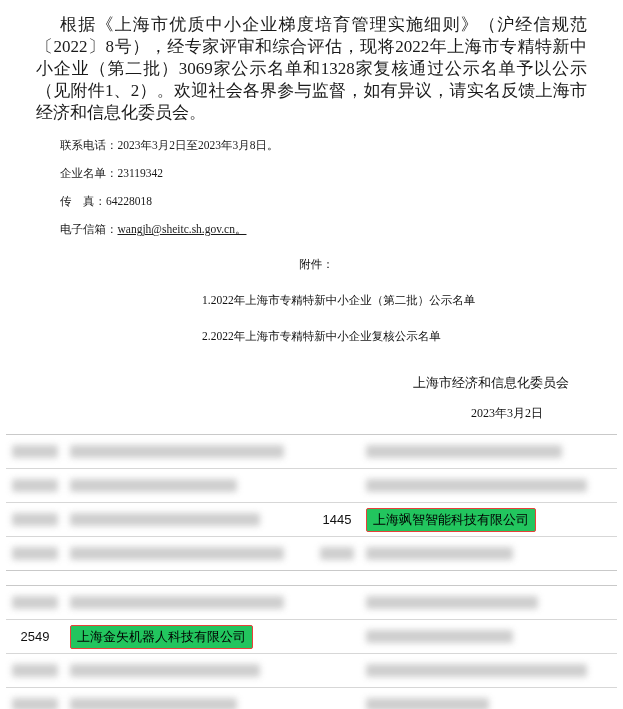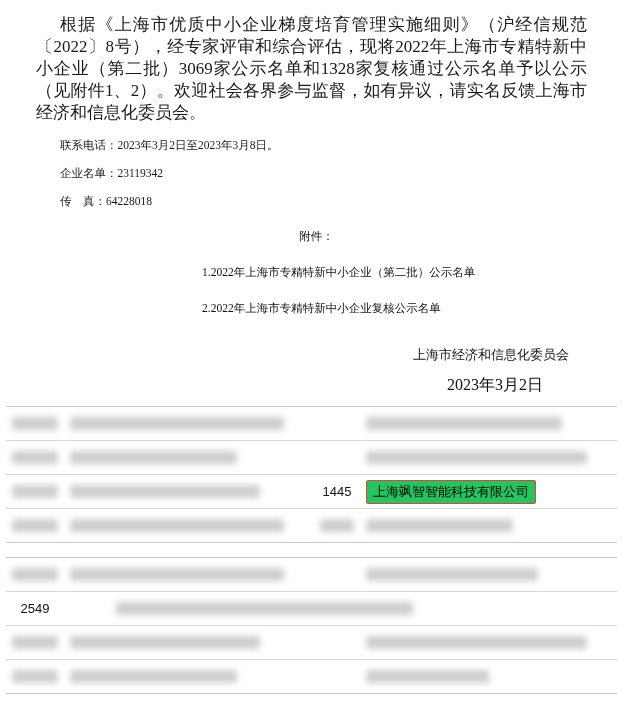--- a/index.html
+++ b/index.html
@@ -76,21 +76,21 @@
   .signoff {
     margin-top: 26px;
     text-align: right;
     padding-right: 18px;
   }
   .signoff .org {
     font-size: 13px;
     line-height: 22px;
   }
   .signoff .date {
-    font-size: 16px;
+    font-size: 12px;
     line-height: 22px;
     margin-top: 8px;
     padding-right: 26px;
   }
 
   
   .table-block {
     position: relative;
     margin: 0 6px;
     border-top: 1px solid #c9c9c9;
@@ -168,20 +168,23 @@
     </p>
 
     <p class="line">
       <span class="lbl">企业名单：</span><span>23119342</span>
     </p>
 
     <p class="line">
       <span class="lbl">传　真：</span><span>64228018</span>
     </p>
 
+    <p class="line">
+      <span class="lbl">电子信箱：</span><span class="email">wangjh@sheitc.sh.gov.cn。</span>
+    </p>
 
     <div class="attach-block">
       <p class="attach-title">附件：</p>
       <p class="attach-item">1.2022年上海市专精特新中小企业（第二批）公示名单</p>
       <p class="attach-item">2.2022年上海市专精特新中小企业复核公示名单</p>
     </div>
 
     <div class="signoff">
       <div class="org">上海市经济和信息化委员会</div>
       <div class="date">2023年3月2日</div>
@@ -261,20 +264,23 @@
       <div class="tcell c-mid"></div>
       <div class="tcell c-b">
         <div class="blur w-70"></div>
       </div>
     </div>
 
     <div class="trow">
       <div class="tcell c-num">
         <span class="num-text">2549</span>
       </div>
+      <div class="tcell c-a">
+        <span class="highlight-cell">上海金矢机器人科技有限公司</span>
+      </div>
       <div class="tcell c-mid"></div>
       <div class="tcell c-b">
         <div class="blur w-60"></div>
       </div>
     </div>
 
     <div class="trow">
       <div class="tcell c-num">
         <div class="blur w-full"></div>
       </div>

